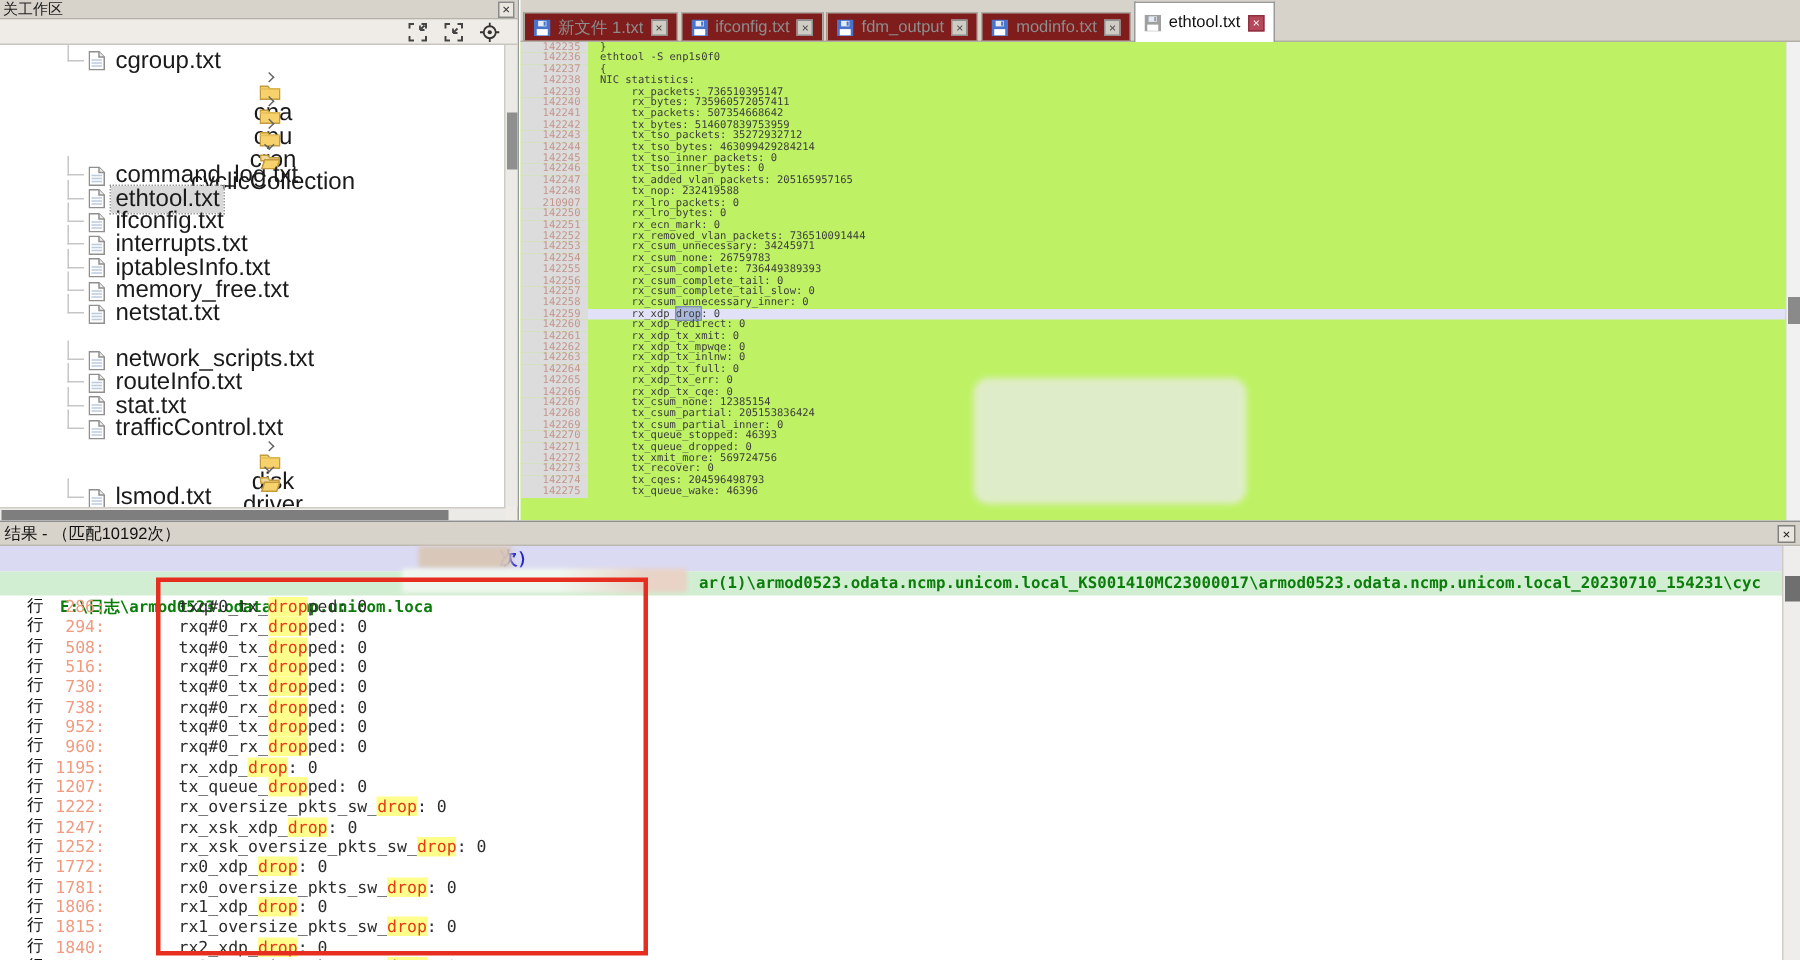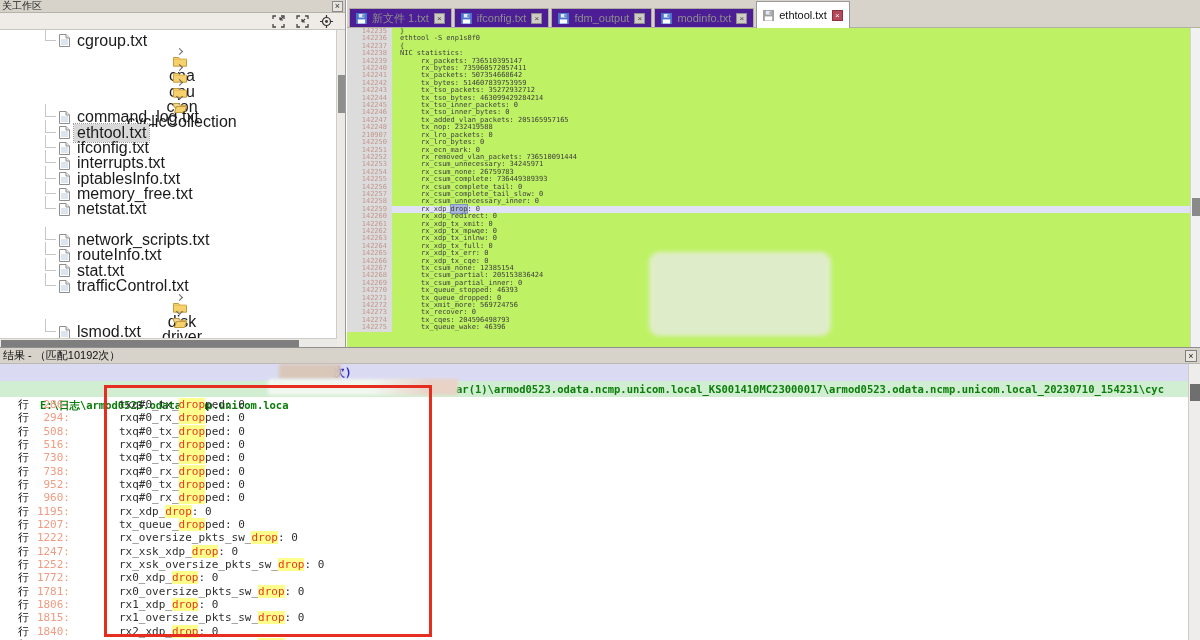--- a/index.html
+++ b/index.html
@@ -30,21 +30,21 @@
   .titem.sel .tlabel{background:#d9d9d9;outline:1px dotted #9a9a9a;}
   .d1{padding-left:27px;flex-direction:column;} .d2{padding-left:45px;}
   .vsb{position:absolute;right:0;top:30px;width:9px;height:308px;background:#eceae6;border-left:1px solid #cfccc6;}
   .vsb .thumb{position:absolute;left:1px;width:7px;background:#8f8f8f;}
   .hsb{position:absolute;left:0;bottom:0;height:9px;width:337px;background:#eceae6;border-top:1px solid #cfccc6;}
   .hsb .thumb{position:absolute;top:1px;height:7px;background:#7e7e7e;}
 
   
   #editor-panel{position:absolute;left:347px;top:0;width:853px;height:347px;}
   #tabbar{position:absolute;left:0;top:0;right:0;height:28px;background:var(--chrome);border-bottom:1px solid #b2afa7;display:flex;align-items:flex-end;padding-left:2px;}
-  .tab{height:19px;display:flex;align-items:center;gap:5px;padding:0 6px;border:1px solid #adaaa2;border-bottom:none;background:#4c1d95;font-size:11px;color:#8d8d8d;margin-right:2px;white-space:nowrap;}
+  .tab{height:19px;display:flex;align-items:center;gap:5px;padding:0 6px;border:1px solid #adaaa2;border-bottom:none;background:#7f1d1d;font-size:11px;color:#8d8d8d;margin-right:2px;white-space:nowrap;}
   .tab.active{background:#fff;color:#111;height:27px;margin-bottom:-1px;border-color:#9a9a9a;}
   .tab .ticn{display:inline-flex;}
   .tclose{width:11px;height:11px;border:1px solid #8f8f8f;background:#cfccc4;color:#444;font-size:8px;line-height:9px;text-align:center;}
   .tab.active .tclose{background:#b5485a;border-color:#8d3040;color:#fff;}
   #editor{position:absolute;left:0;top:28px;width:843px;height:319px;background:#bef264;overflow:hidden;font-family:"DejaVu Sans Mono",monospace;font-size:7px;}
   .eline{height:7.42px;line-height:7.42px;display:flex;white-space:pre;color:#3c3c3c;}
   .eline .lnum{flex:0 0 45px;background:var(--gutter_bg);color:var(--gutter_fg);text-align:right;padding-right:5px;}
   .eline .code{padding-left:8px;}
   .eline.cur .code{background:var(--current_line_bg);flex:1;}
   .selbox{background:var(--selection_bg);outline:1px solid #7f90bb;}
@@ -52,21 +52,21 @@
   .evsb .thumb{position:absolute;left:1px;width:8px;top:170px;height:18px;background:#8a8a8a;}
 
   
   #bottom-panel{position:absolute;left:0;top:347px;width:1200px;height:293px;background:#fff;border-top:1px solid #8f8f8f;overflow:hidden;}
   .rheader{position:absolute;left:0;top:0;right:0;height:16px;background:var(--chrome);border-bottom:1px solid #bcb9b1;font-size:11px;color:#111;display:flex;align-items:center;padding:0 3px;}
   .rheader .tspace{flex:1;}
   .rclose{width:12px;height:12px;border:1px solid #808080;background:#e9e6e0;font-size:9px;line-height:10px;text-align:center;color:#222;}
   .rsummary{position:absolute;left:0;top:16px;width:1200px;height:17px;background:#dadaf2;color:var(--summary_fg);font-family:"DejaVu Sans Mono",monospace;font-size:12px;font-weight:bold;line-height:17px;white-space:pre;}
   .rsummary .sfx{position:absolute;left:333px;top:0;}
   .rpath{position:absolute;left:0;top:33px;width:1188px;height:16px;background:#d2eed2;color:var(--path_fg);font-family:"DejaVu Sans Mono",monospace;font-size:10.5px;font-weight:bold;line-height:16px;white-space:pre;padding-left:2px;}
-  .rpath .sfx{position:absolute;left:456px;top:0;}
+  .rpath .sfx{position:absolute;left:466px;top:0;}
   #rows{position:absolute;left:0;top:50px;right:12px;}
   .rrow{height:13.33px;line-height:13.33px;display:flex;font-family:"DejaVu Sans Mono",monospace;font-size:11px;color:#2e2e2e;white-space:pre;padding-left:18px;}
   .rrow .rl{flex:0 0 13px;font-family:"Liberation Sans",sans-serif;font-size:11px;color:#111;}
   .rrow .rnum{flex:0 0 39px;text-align:right;color:var(--row_num);}
   .rrow .rtext{margin-left:49px;}
   .rmatch{background:var(--match_bg);color:var(--match_fg);}
   .rvsb{position:absolute;right:0;top:16px;width:12px;bottom:0;background:#efedeb;border-left:1px solid #d0cdc7;}
   .rvsb .thumb{position:absolute;left:1px;width:10px;top:20px;height:17px;background:#6f6f6f;}
 
   

